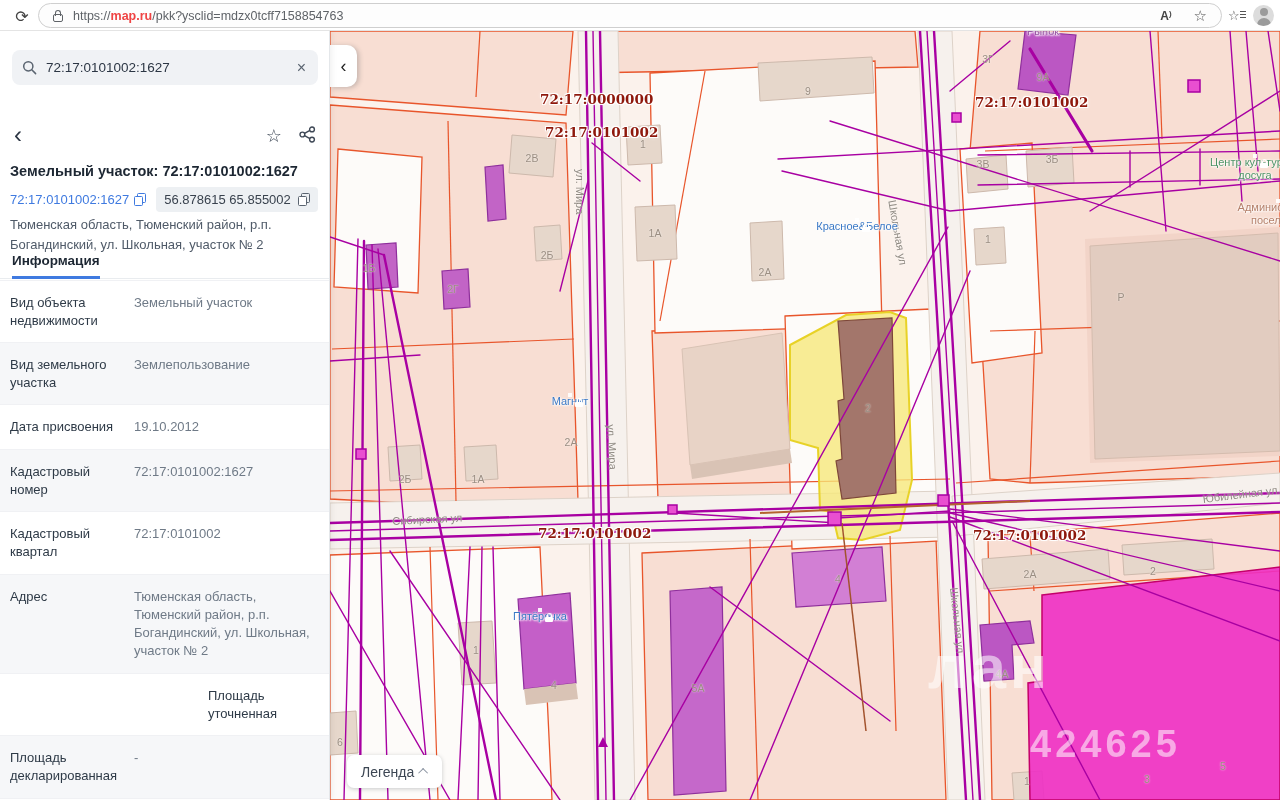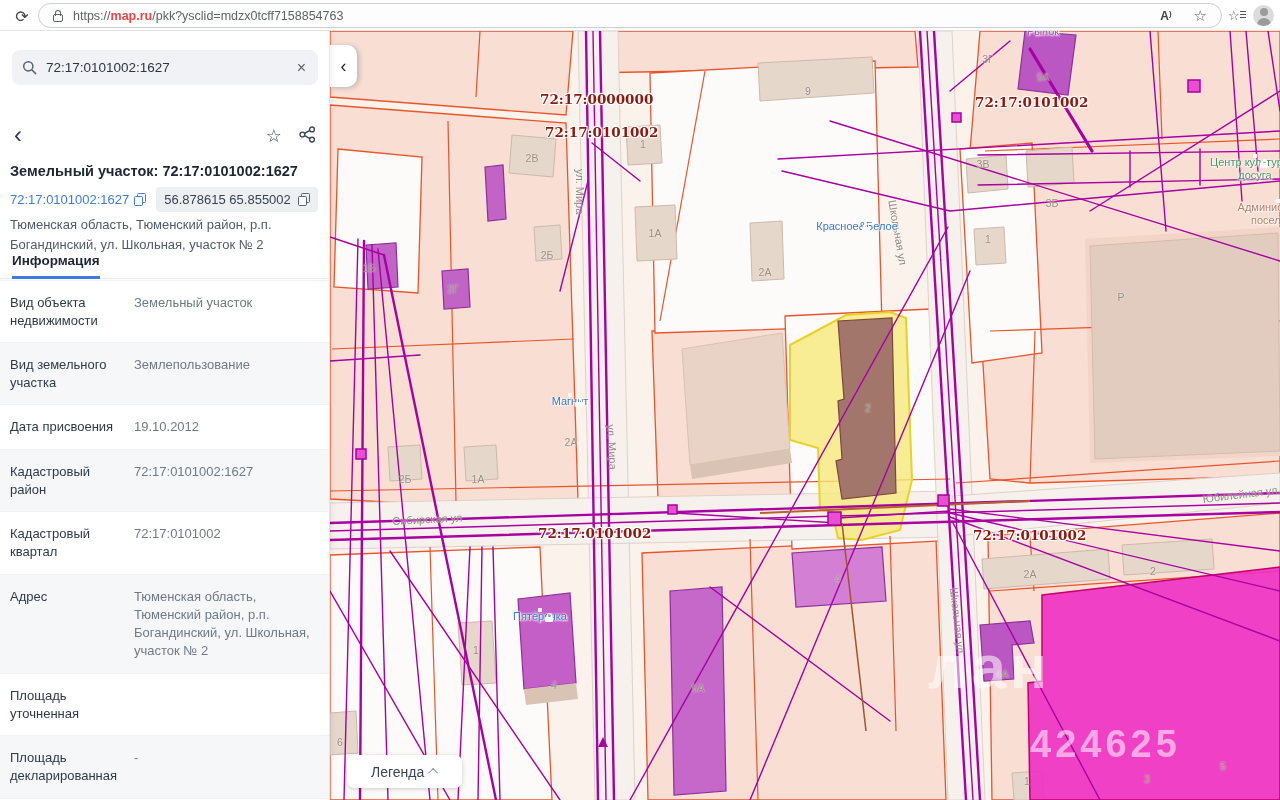--- a/index.html
+++ b/index.html
@@ -39,40 +39,40 @@
   .coord-chip { background:#edf0f3; border-radius:4px; height:25px; display:flex; align-items:center; gap:7px; padding:0 8px; font-size:13px; color:#39424e; }
   .cpy { position:relative; width:12px; height:13px; display:inline-block; }
   .cpy::before { content:""; position:absolute; right:0; top:0; width:7px; height:8px; border:1.3px solid currentColor; border-radius:1.5px; }
   .cpy::after  { content:""; position:absolute; left:0; bottom:0; width:7px; height:8px; border:1.3px solid currentColor; border-radius:1.5px; background:#fff; }
   .cad-link .cpy { color:#3f7ae0; }
   .coord-chip .cpy { color:#5a6470; }
   .sb-address { position:absolute; left:10px; top:184px; width:306px; font-size:13px; line-height:1.55; color:#4f5a68; }
   .tabbar { position:absolute; left:0; top:222px; width:330px; height:26px; border-bottom:1px solid #e9ecef; }
   .tab { position:absolute; left:12px; top:0; font-size:13.5px; font-weight:700; color:#1d2733; padding-bottom:8px; border-bottom:3px solid #3f7ae0; cursor:pointer; }
   .info-table { position:absolute; left:0; top:249px; width:330px; height:520px; overflow:hidden; }
-  .irow { display:flex; padding:13px 10px; gap:12px; border-top:1px solid #f0f1f4; }
+  .irow { display:flex; padding:13px 10px; gap:12px; border-top:1px solid #f0f1f4;justify-content:flex-end; }
   .irow.alt { background:#f6f7f9; }
   .ilabel { width:112px; flex:none; font-size:13px; line-height:1.35; color:#2e3a47; }
   .ivalue { flex:1; font-size:13px; line-height:1.4; color:#6f7a87; }
 
   
   .map { position:absolute; left:330px; top:31px; width:950px; height:769px; background:#fbf2ec; overflow:hidden; }
   .map svg { position:absolute; left:0; top:0; }
   .label-layer { position:absolute; left:0; top:0; width:100%; height:100%; pointer-events:none; }
   .qlabel { position:absolute; font-family:"DejaVu Serif", serif; font-weight:700; font-size:13.5px; color:#8e180c; white-space:nowrap;
             text-shadow:-1px -1px 0 #fff,1px -1px 0 #fff,-1px 1px 0 #fff,1px 1px 0 #fff,0 0 4px #fff; }
   .blabel { position:absolute; font-size:10.5px; color:#9b8e82; transform:translate(-50%,-50%); white-space:nowrap; text-shadow:0 0 2px rgba(255,255,255,.8); }
   .slabel { position:absolute; font-size:11px; color:#8f8a82; white-space:nowrap; transform-origin:left top; text-shadow:0 0 2px rgba(255,255,255,.8); }
   .poi { position:absolute; width:120px; text-align:center; pointer-events:auto; cursor:pointer; }
   .poi-ico { width:17px; height:17px; border-radius:50%; margin:0 auto 2px; position:relative; box-shadow:0 0 0 2px rgba(255,255,255,.9); }
   .poi-ico::before { content:""; position:absolute; left:4.5px; top:6.5px; width:8px; height:5.5px; background:#fff; border-radius:1px; }
   .poi-ico::after { content:""; position:absolute; left:6.5px; top:3px; width:3.5px; height:3px; border:1.4px solid #fff; border-bottom:none; border-radius:3px 3px 0 0; }
   .poi-label { font-size:11px; line-height:1.2; text-shadow:0 0 2px #fff,0 0 3px #fff,1px 1px 2px #fff; }
   .wmark { position:absolute; color:rgba(255,255,255,.55); font-weight:700; letter-spacing:4px; white-space:nowrap; }
-  .legend-btn { position:absolute; left:17px; bottom:12px; height:33px; background:#fff; border:none; border-radius:7px; box-shadow:0 1px 4px rgba(40,50,60,.25); padding:0 24px; font-size:14px; color:#3c4653; display:flex; align-items:center; gap:7px; cursor:pointer; font-family:"Liberation Sans",sans-serif; }
+  .legend-btn { position:absolute; left:17px; bottom:12px; height:33px; background:#fff; border:none; border-radius:7px; box-shadow:0 1px 4px rgba(40,50,60,.25); padding:0 14px; font-size:14px; color:#3c4653; display:flex; align-items:center; gap:7px; cursor:pointer; font-family:"Liberation Sans",sans-serif; }
   .chev-up { width:7px; height:7px; border-left:1.6px solid #8a93a0; border-top:1.6px solid #8a93a0; transform:rotate(45deg) translateY(2px); }
   .collapse-btn { position:absolute; left:0; top:14px; width:27px; height:42px; background:#fff; border:none; border-radius:0 10px 10px 0; box-shadow:2px 1px 5px rgba(40,50,60,.25); font-size:18px; color:#222; cursor:pointer; }
 </style>
 </head>
 <body>
 
 <div class="chrome">
   <button class="refresh">⟳</button>
   <div class="urlbar">
     <span class="lock"></span>
@@ -129,21 +129,21 @@
       </div>
       <div class="irow alt">
         <div class="ilabel">Вид земельного участка</div>
         <div class="ivalue">Землепользование</div>
       </div>
       <div class="irow">
         <div class="ilabel">Дата присвоения</div>
         <div class="ivalue">19.10.2012</div>
       </div>
       <div class="irow alt">
-        <div class="ilabel">Кадастровый район</div>
+        <div class="ilabel">Кадастровый номер</div>
         <div class="ivalue">72:17:0101002:1627</div>
       </div>
       <div class="irow">
         <div class="ilabel">Кадастровый квартал</div>
         <div class="ivalue">72:17:0101002</div>
       </div>
       <div class="irow alt">
         <div class="ilabel">Адрес</div>
         <div class="ivalue">Тюменская область, Тюменский район, р.п. Богандинский, ул. Школьная, участок № 2</div>
       </div>
@@ -330,21 +330,21 @@
       <div class="blabel" style="left: 313px; top: 113px;">1</div>
       <div class="blabel" style="left: 325px; top: 202px;">1А</div>
       <div class="blabel" style="left: 217px; top: 224px;">2Б</div>
       <div class="blabel" style="left: 39px; top: 237px;">1Б</div>
       <div class="blabel" style="left: 123px; top: 258px;">2Г</div>
       <div class="blabel" style="left: 478px; top: 60px;">9</div>
       <div class="blabel" style="left: 435px; top: 241px;">2А</div>
       <div class="blabel" style="left: 658px; top: 28px;">3Г</div>
       <div class="blabel" style="left: 713px; top: 46px;">9А</div>
       <div class="blabel" style="left: 653px; top: 133px;">3В</div>
-      <div class="blabel" style="left: 722px; top: 128px; margin-top: 44px;">3Б</div>
+      <div class="blabel" style="left: 722px; top: 128px;">3Б</div>
       <div class="blabel" style="left: 658px; top: 208px;">1</div>
       <div class="blabel" style="left: 791px; top: 266px;">Р</div>
       <div class="blabel" style="left: 75px; top: 448px;">2Б</div>
       <div class="blabel" style="left: 148px; top: 448px;">1А</div>
       <div class="blabel" style="left: 241px; top: 411px;">2А</div>
       <div class="blabel" style="left: 538px; top: 377px;">2</div>
       <div class="blabel" style="left: 146px; top: 619px;">1</div>
       <div class="blabel" style="left: 224px; top: 654px;">4</div>
       <div class="blabel" style="left: 368px; top: 657px;">5А</div>
       <div class="blabel" style="left: 10px; top: 711px;">6</div>

